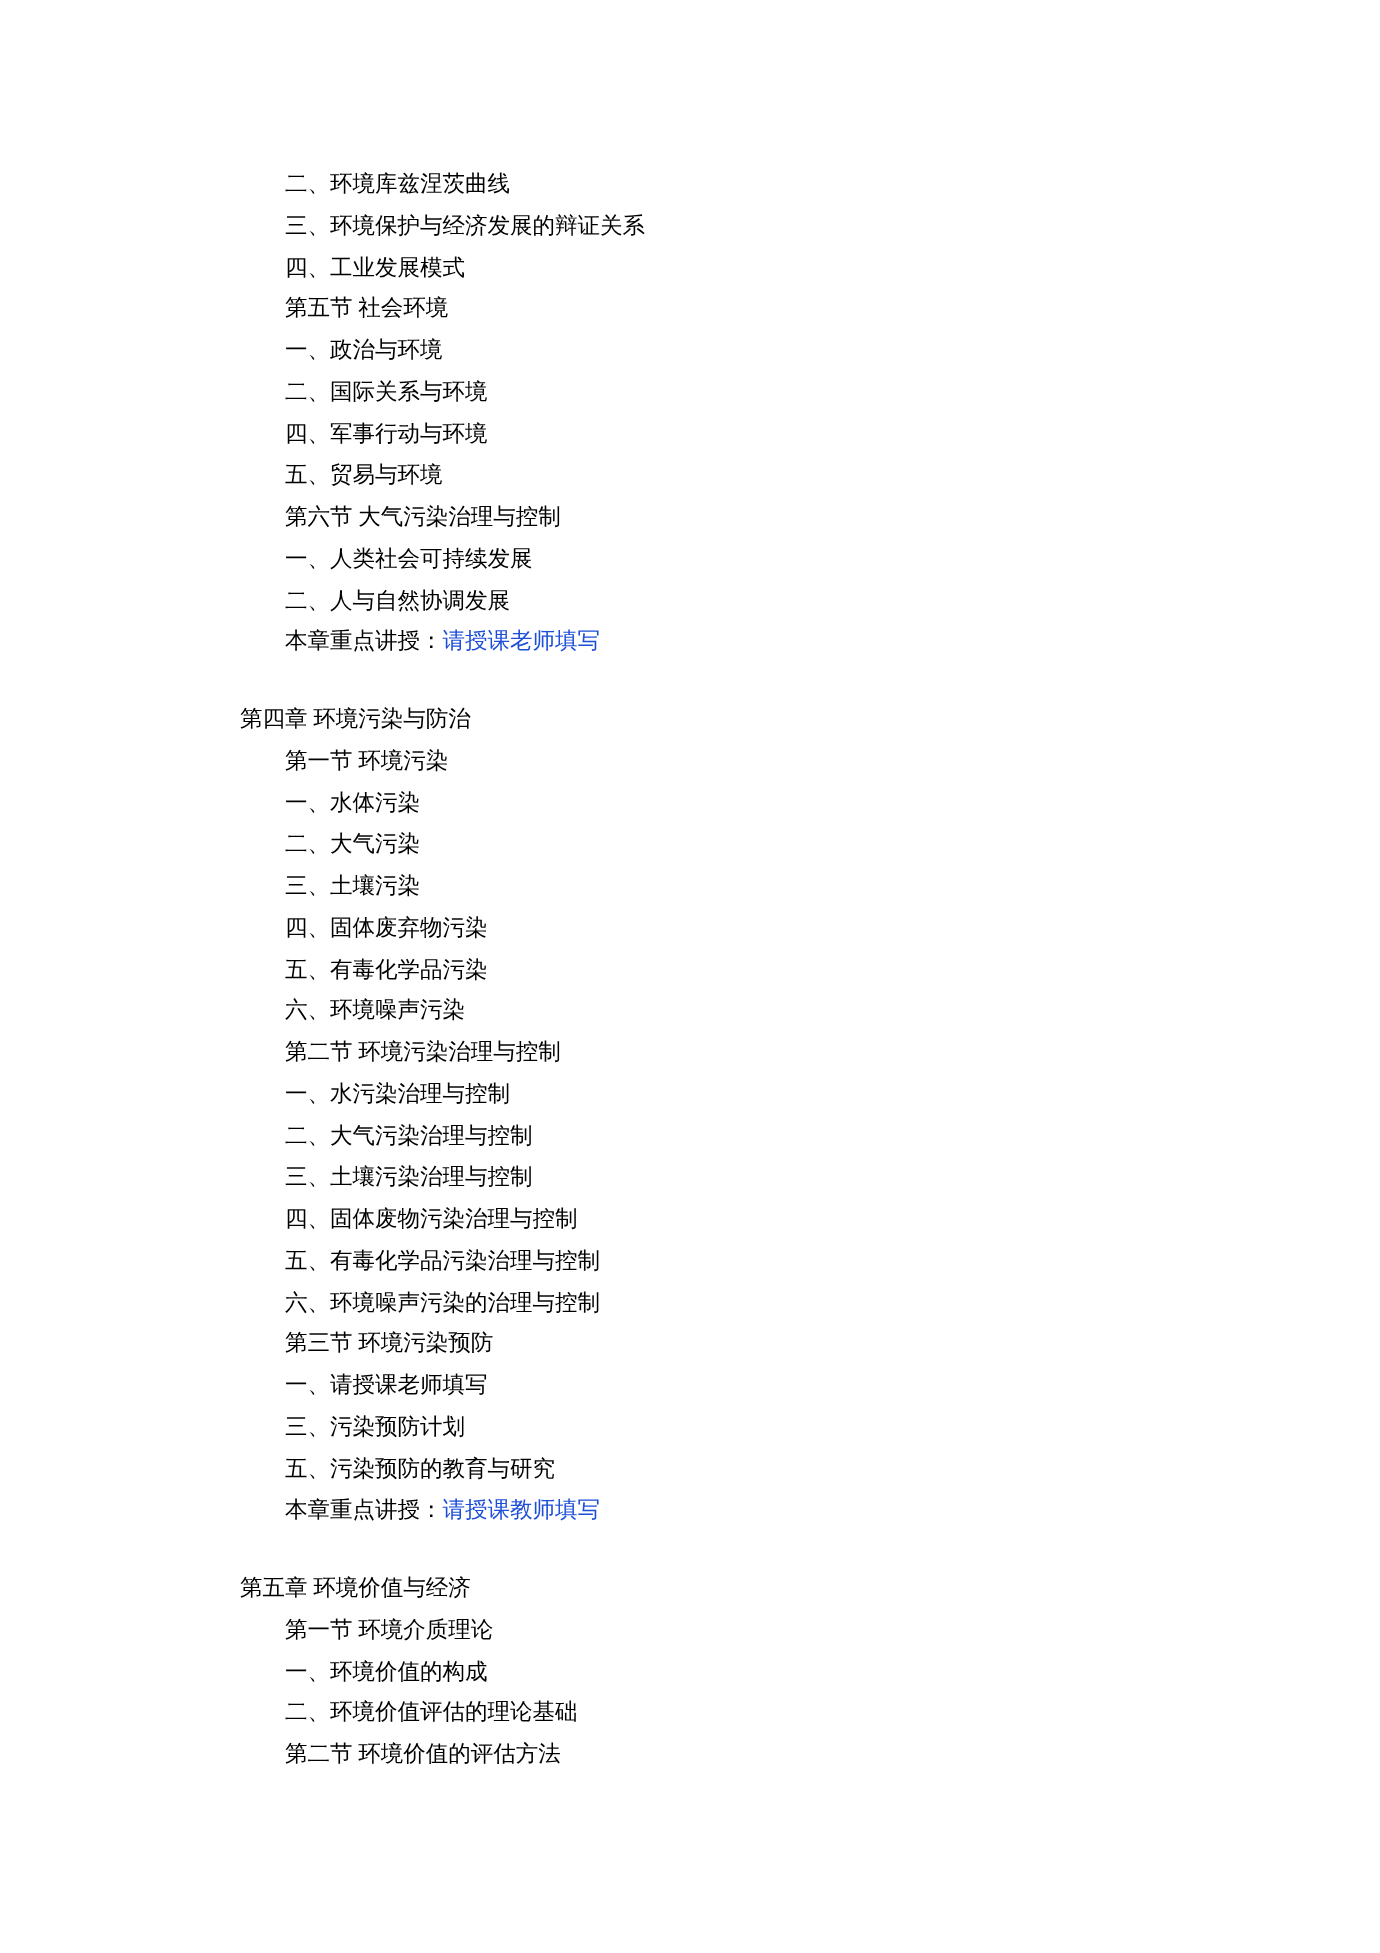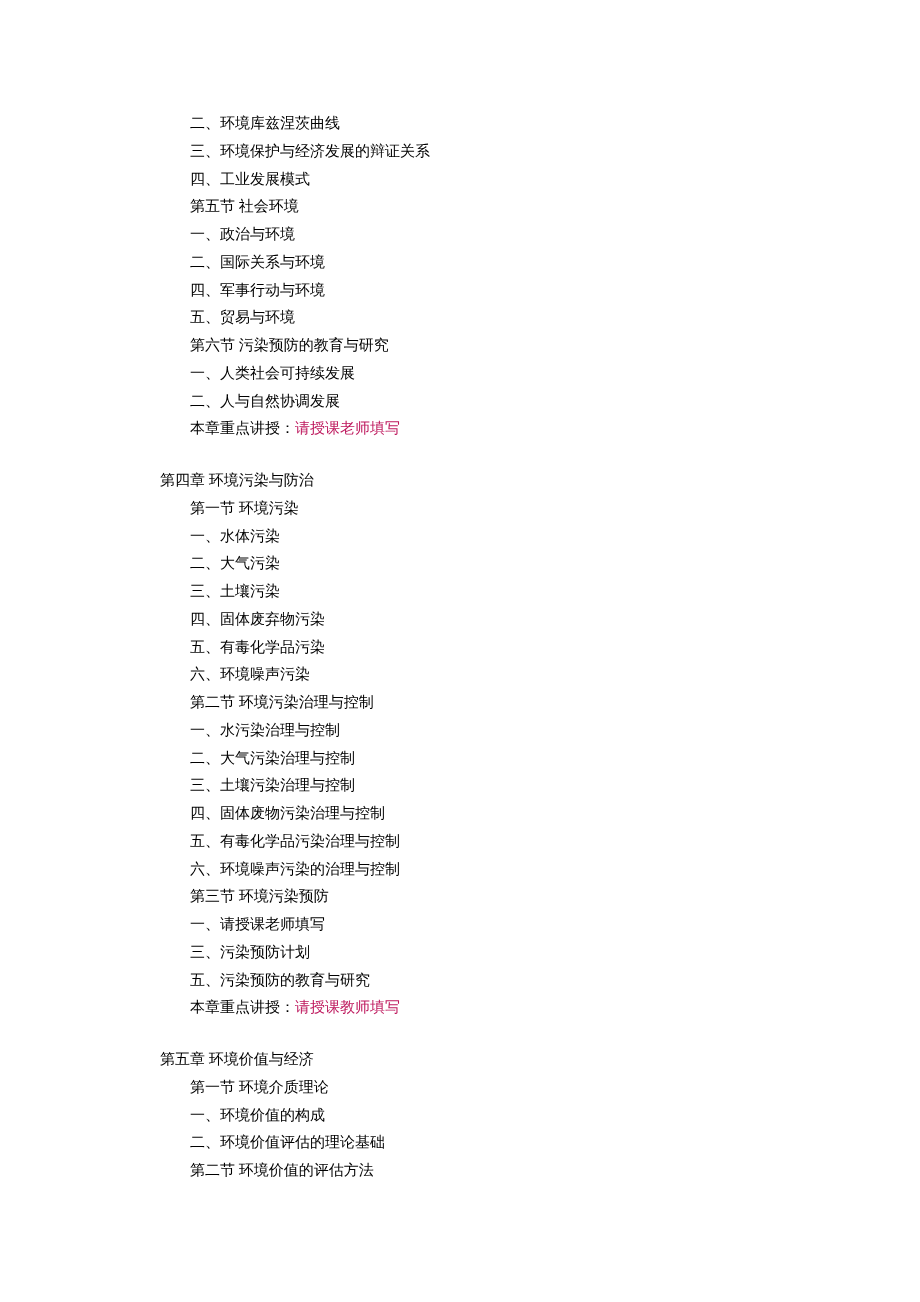--- a/index.html
+++ b/index.html
@@ -23,42 +23,42 @@
       margin-bottom: 0;
     }
     .item {
       padding-left: 30px;
     }
     .item:first-child {
       padding-left: 30px;
       margin-top: 0;
     }
     .highlight {
-      color: #be185d;
+      color: #1d4ed8;
     }
     .focus-line {
       padding-left: 30px;
     }
     .spacer {
       height: 24px;
     }
   </style>
 </head>
 <body>
 
 <div>
   <div class="item">二、环境库兹涅茨曲线</div>
   <div class="item">三、环境保护与经济发展的辩证关系</div>
   <div class="item">四、工业发展模式</div>
   <div class="item">第五节   社会环境</div>
   <div class="item">一、政治与环境</div>
   <div class="item">二、国际关系与环境</div>
   <div class="item">四、军事行动与环境</div>
   <div class="item">五、贸易与环境</div>
-  <div class="item">第六节   污染预防的教育与研究</div>
+  <div class="item">第六节   大气污染治理与控制</div>
   <div class="item">一、人类社会可持续发展</div>
   <div class="item">二、人与自然协调发展</div>
   <div class="focus-line"><span>本章重点讲授：</span><span class="highlight">请授课老师填写</span></div>
 </div>
 
 <div class="spacer"></div>
 
 <div class="chapter-title">第四章   环境污染与防治</div>
 <div>
   <div class="item">第一节   环境污染</div>

